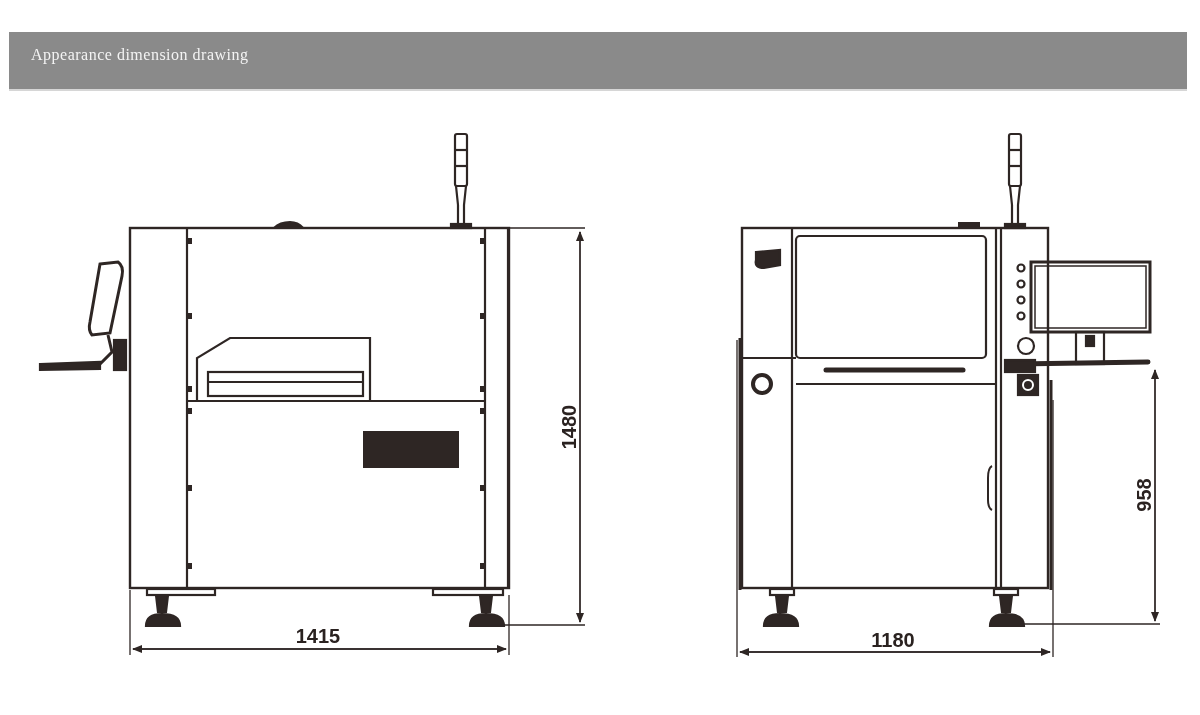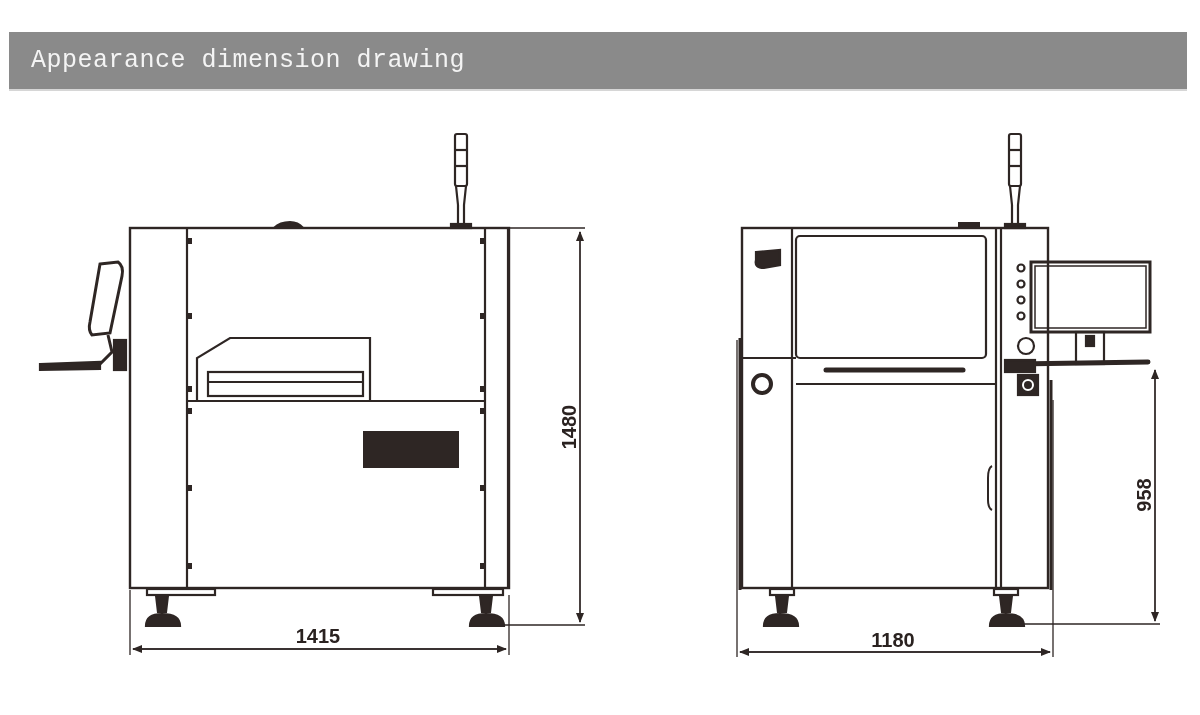--- a/index.html
+++ b/index.html
@@ -1,18 +1,18 @@
 <!DOCTYPE html>
 <html><head>
 <meta charset="utf-8">
 <style>
   html,body{margin:0;padding:0;background:#fff;}
   body{width:1200px;height:715px;position:relative;overflow:hidden;font-family:"Liberation Sans",sans-serif;}
   .header{position:absolute;left:9px;top:32px;width:1178px;height:57px;background:#8a8a8a;border-bottom:2px solid #d6d6d6;}
-  .header-title{position:absolute;left:22px;top:14px;color:#f4f4f4;font-size:25px;letter-spacing:0.5px;font-family:Liberation Mono, monospace;font-weight:normal;}
+  .header-title{position:absolute;left:22px;top:14px;color:#f4f4f4;font-size:16px;letter-spacing:0.5px;font-family:Liberation Serif, serif;font-weight:normal;}
   svg{position:absolute;left:0;top:0;}
   .dim-text{font-family:"Liberation Sans",sans-serif;font-size:20px;font-weight:bold;fill:#2a2220;}
 </style>
 </head>
 <body>
 
 <div class="header">
   <div class="header-title">Appearance dimension drawing</div>
 </div>
 

